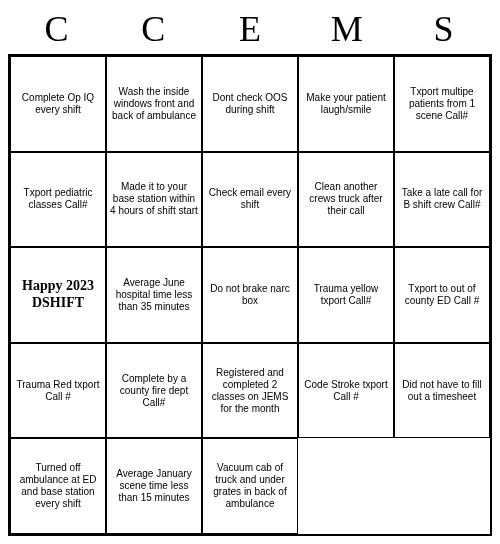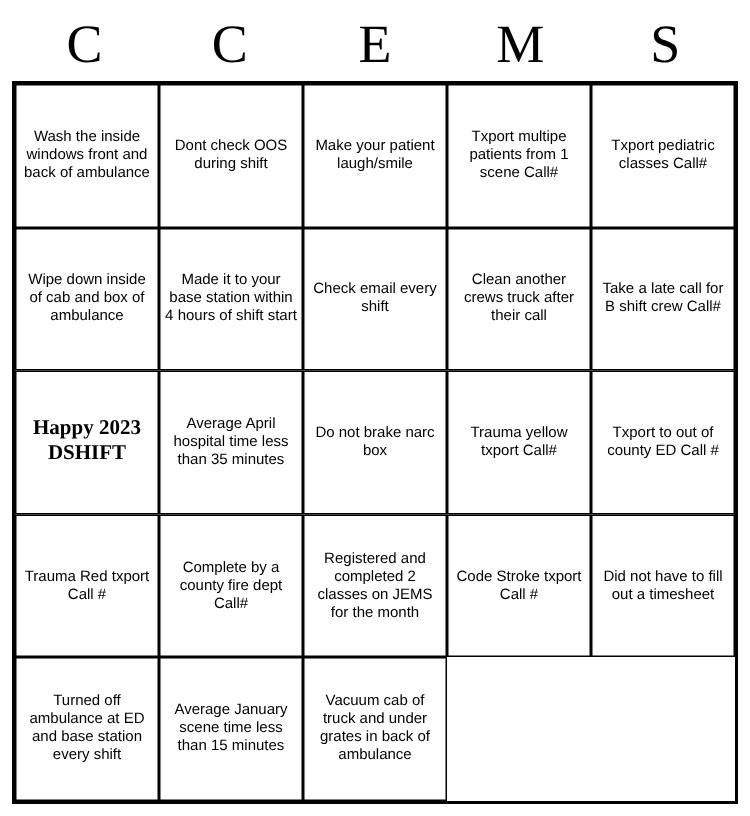--- a/index.html
+++ b/index.html
@@ -56,32 +56,32 @@
 
 <div class="title-row">
 <div class="title-letter">C</div>
     <div class="title-letter">C</div>
     <div class="title-letter">E</div>
     <div class="title-letter">M</div>
     <div class="title-letter">S</div>
   </div>
 
 <div class="bingo-grid">
+<div class="cell">Complete Op IQ every shift</div>
     <div class="cell">Wash the inside windows front and back of ambulance</div>
     <div class="cell">Dont check OOS during shift</div>
     <div class="cell">Make your patient laugh/smile</div>
     <div class="cell">Txport multipe patients from 1 scene Call#</div>
     <div class="cell">Txport pediatric classes Call#</div>
-    <div class="cell">Wipe down inside of cab and box of ambulance</div>
     <div class="cell">Made it to your base station within 4 hours of shift start</div>
     <div class="cell">Check email every shift</div>
     <div class="cell">Clean another crews truck after their call</div>
     <div class="cell">Take a late call for B shift crew Call#</div>
     <div class="cell center">Happy 2023 DSHIFT</div>
-    <div class="cell">Average April hospital time less than 35 minutes</div>
+    <div class="cell">Average June hospital time less than 35 minutes</div>
     <div class="cell">Do not brake narc box</div>
     <div class="cell">Trauma yellow txport Call#</div>
     <div class="cell">Txport to out of county ED Call #</div>
     <div class="cell">Trauma Red txport Call #</div>
     <div class="cell">Complete by a county fire dept Call#</div>
     <div class="cell">Registered and completed 2 classes on JEMS for the month</div>
     <div class="cell">Code Stroke txport Call #</div>
     <div class="cell">Did not have to fill out a timesheet</div>
     <div class="cell">Turned off ambulance at ED and base station every shift</div>
     <div class="cell">Average January scene time less than 15 minutes</div>

